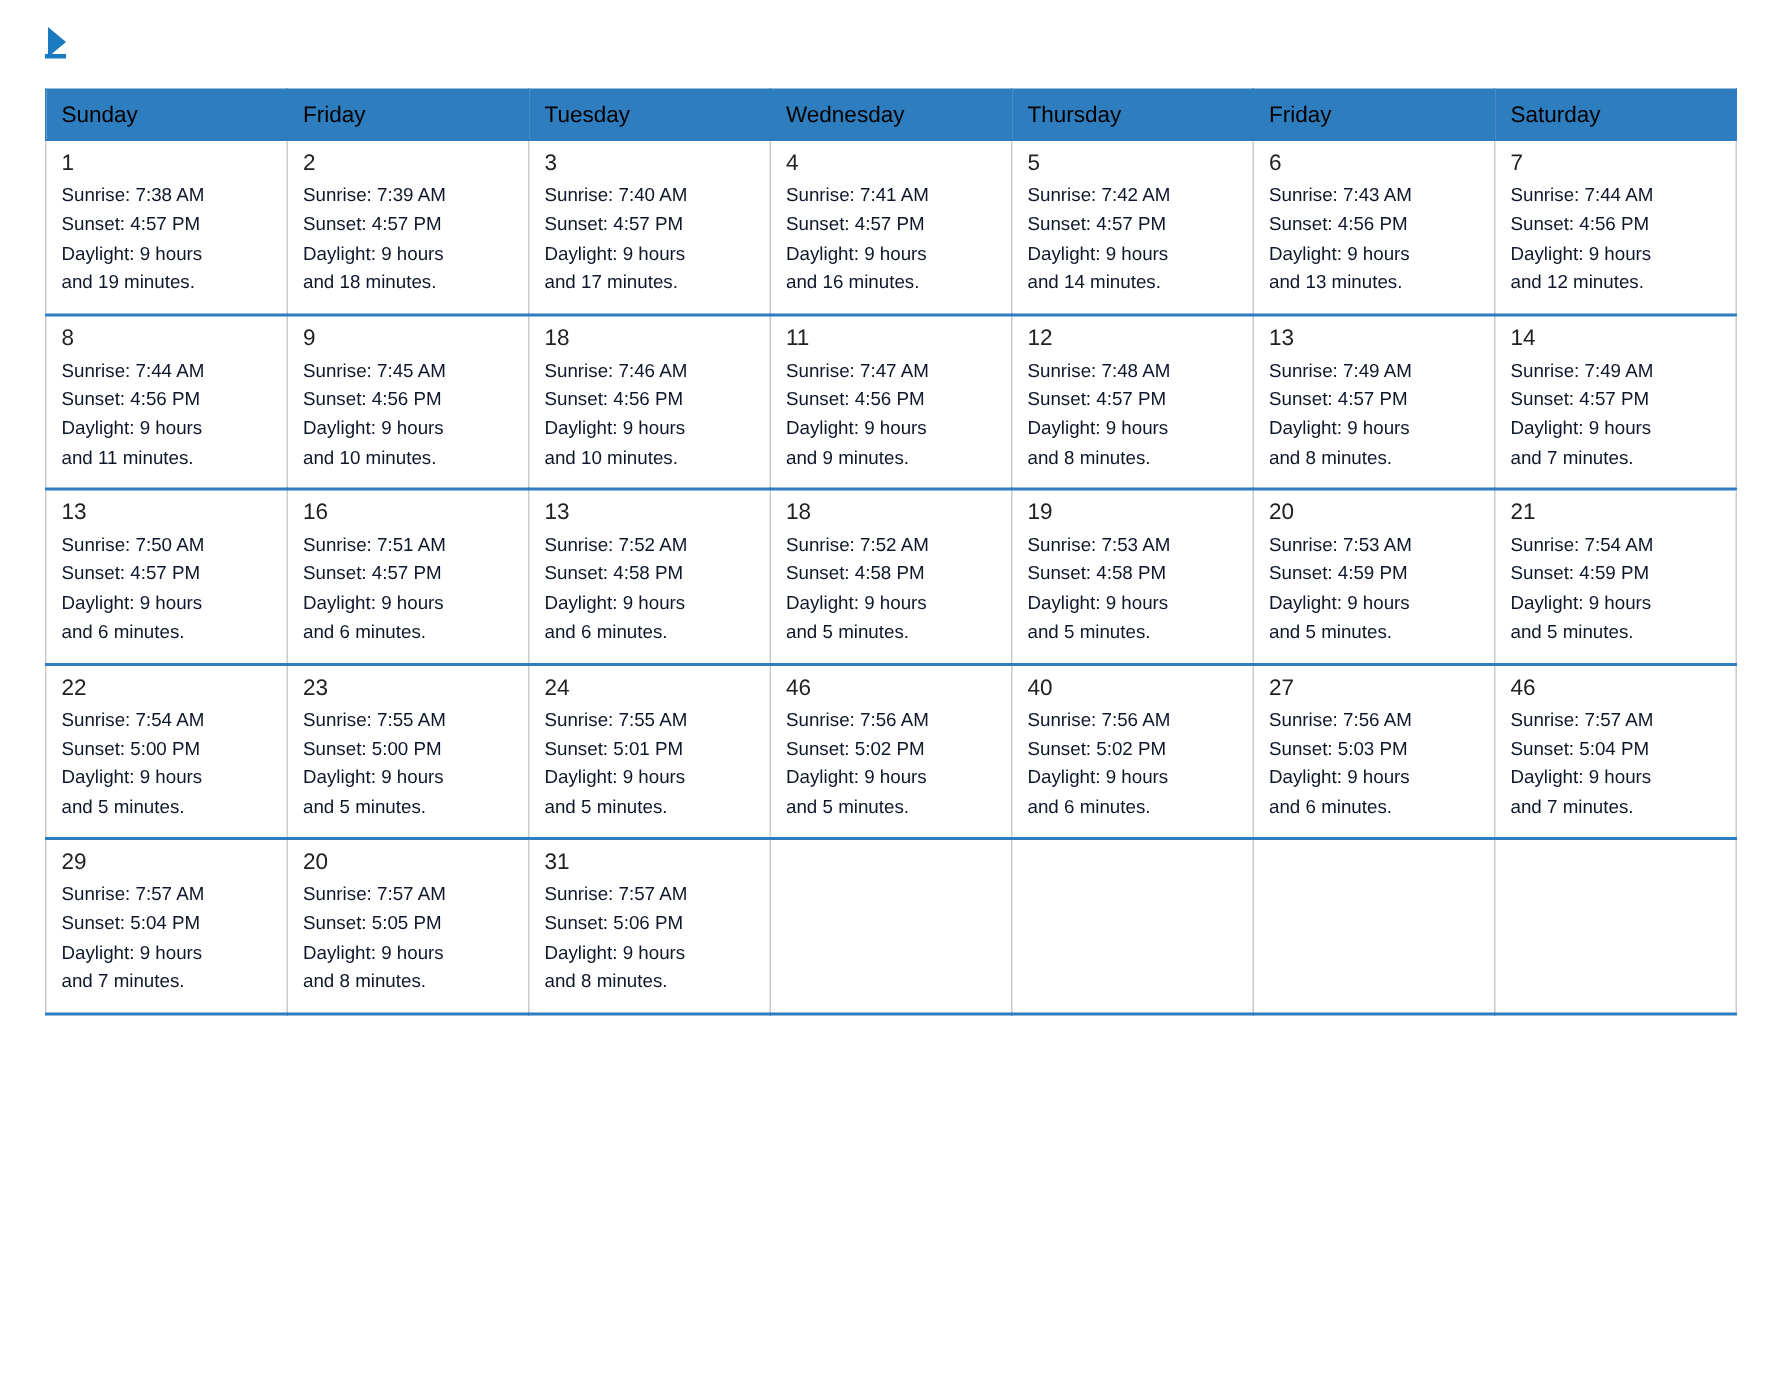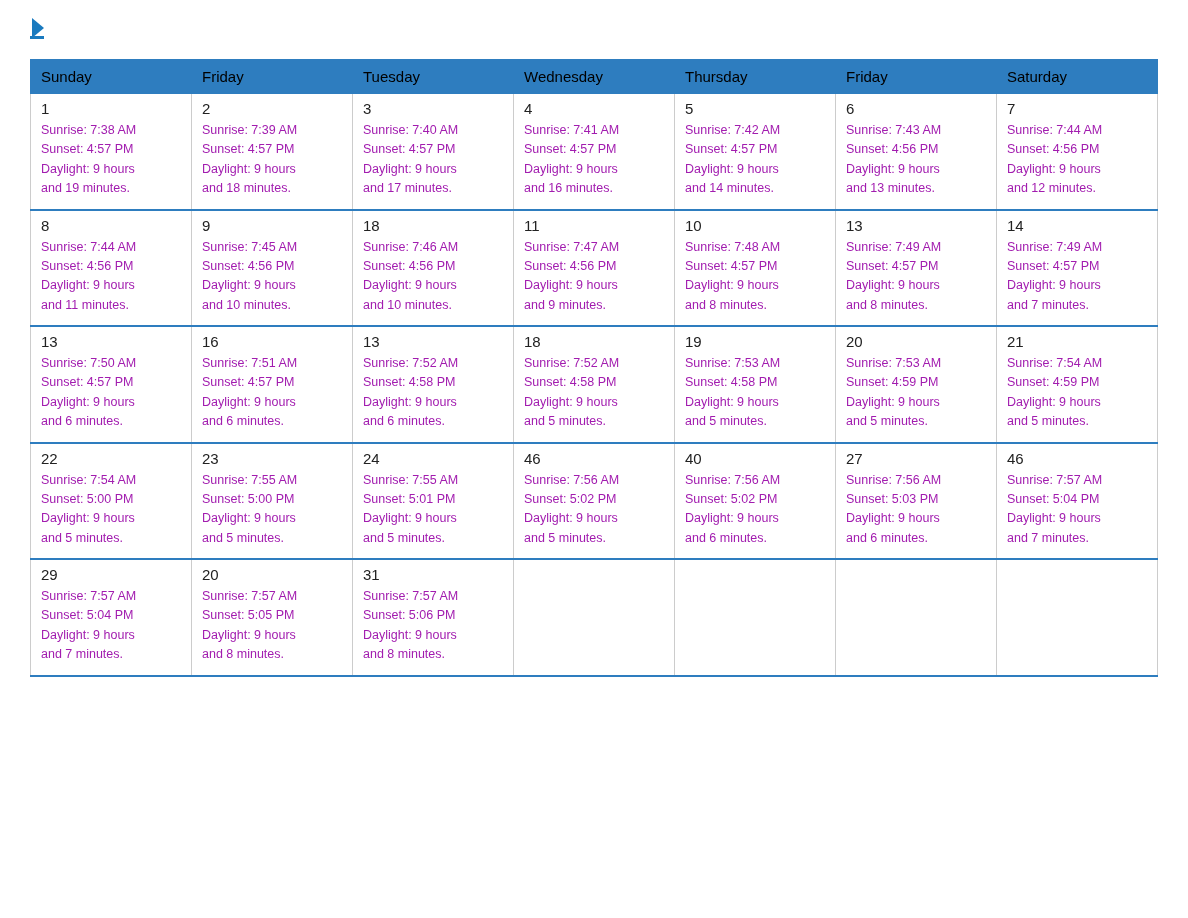--- a/index.html
+++ b/index.html
@@ -84,21 +84,21 @@
     }
     .day-num {
       font-size: 15px;
       font-weight: normal;
       color: #222;
       display: block;
       margin-bottom: 4px;
     }
     .day-info {
       font-size: 12.5px;
-      color: #a21caf;
+      color: #0f172a;
       line-height: 1.55;
       text-align: right;
     }
     tbody tr {
       border-bottom: 2px solid #2e7dbf;
     }
     tbody td:first-child {
       border-left: 1px solid #ccc;
     }
     .empty-cell {
@@ -156,21 +156,21 @@
       </tr>
       <tr>
         <td><span class="day-num">8</span>
 <span class="day-info">Sunrise: 7:44 AM<br>Sunset: 4:56 PM<br>Daylight: 9 hours<br>and 11 minutes.</span></td>
         <td><span class="day-num">9</span>
 <span class="day-info">Sunrise: 7:45 AM<br>Sunset: 4:56 PM<br>Daylight: 9 hours<br>and 10 minutes.</span></td>
         <td><span class="day-num">18</span>
 <span class="day-info">Sunrise: 7:46 AM<br>Sunset: 4:56 PM<br>Daylight: 9 hours<br>and 10 minutes.</span></td>
         <td><span class="day-num">11</span>
 <span class="day-info">Sunrise: 7:47 AM<br>Sunset: 4:56 PM<br>Daylight: 9 hours<br>and 9 minutes.</span></td>
-        <td><span class="day-num">10</span>
+        <td><span class="day-num">12</span>
 <span class="day-info">Sunrise: 7:48 AM<br>Sunset: 4:57 PM<br>Daylight: 9 hours<br>and 8 minutes.</span></td>
         <td><span class="day-num">13</span>
 <span class="day-info">Sunrise: 7:49 AM<br>Sunset: 4:57 PM<br>Daylight: 9 hours<br>and 8 minutes.</span></td>
         <td><span class="day-num">14</span>
 <span class="day-info">Sunrise: 7:49 AM<br>Sunset: 4:57 PM<br>Daylight: 9 hours<br>and 7 minutes.</span></td>
       </tr>
       <tr>
         <td><span class="day-num">13</span>
 <span class="day-info">Sunrise: 7:50 AM<br>Sunset: 4:57 PM<br>Daylight: 9 hours<br>and 6 minutes.</span></td>
         <td><span class="day-num">16</span>

